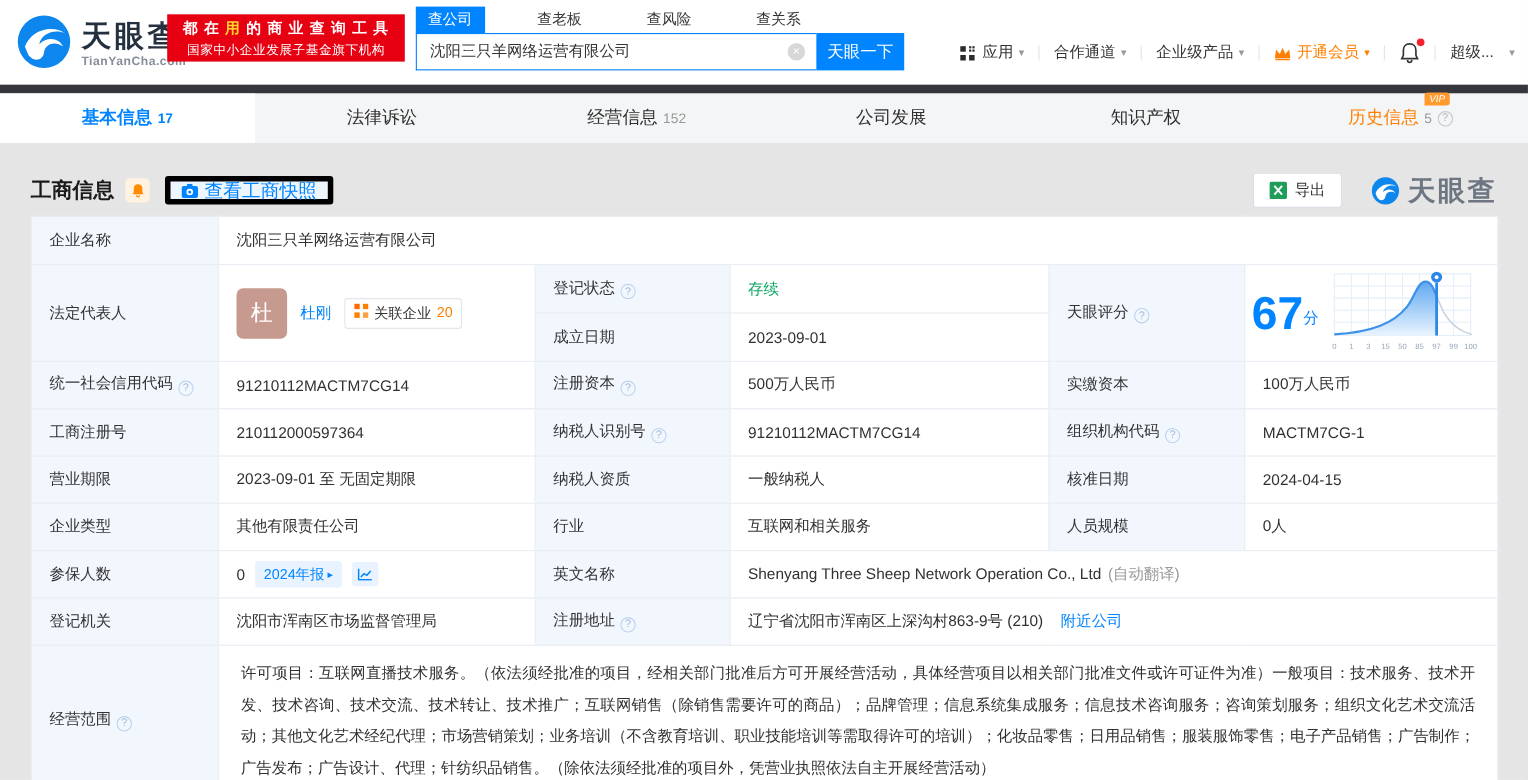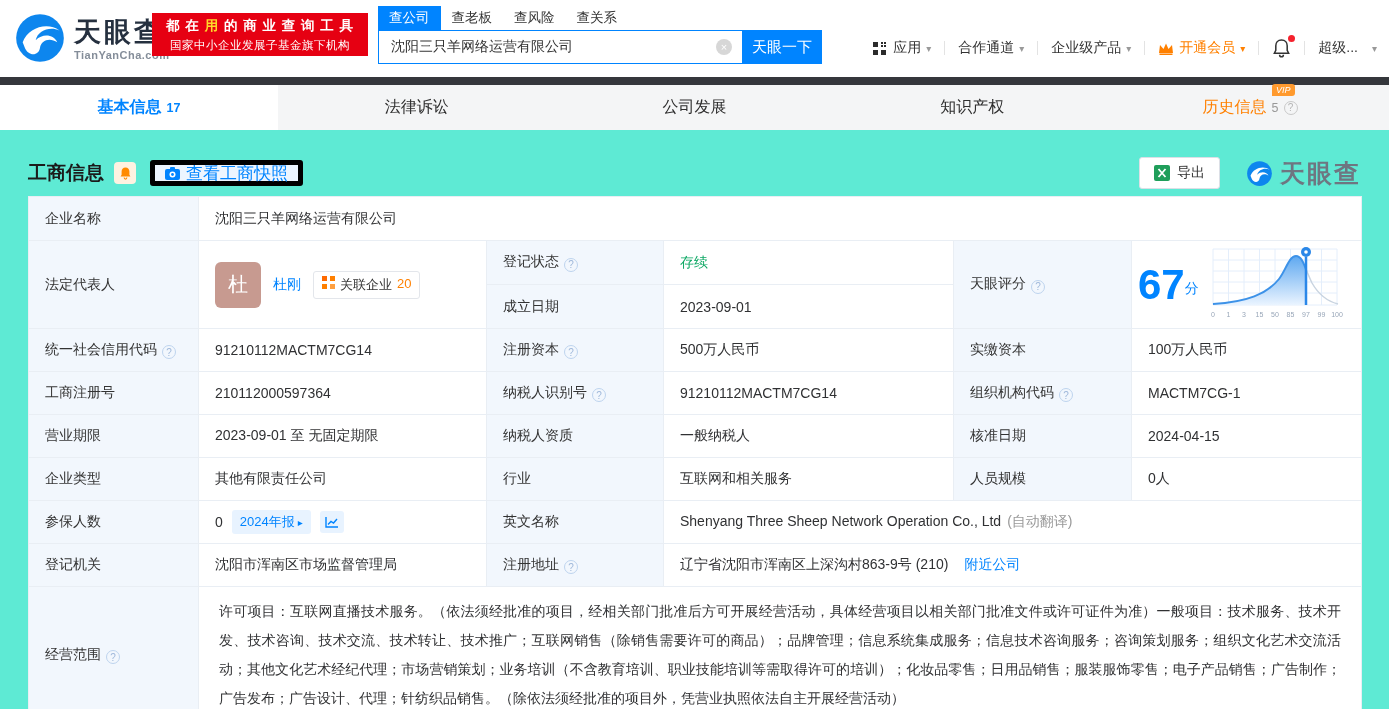--- a/index.html
+++ b/index.html
@@ -1,30 +1,30 @@
 <!DOCTYPE html>
 <html><head>
 <meta charset="utf-8">
 <style>
   * { margin:0; padding:0; box-sizing:border-box; }
   body { font-family:"Liberation Sans","DejaVu Sans",sans-serif; background:#fff; }
-  .stage { position:relative; width:1389px; height:709px; background:#5eead4; overflow:hidden; }
+  .stage { position:relative; width:1389px; height:709px; background:#e5e5e5; overflow:hidden; }
 
   
   .header { position:absolute; top:0; left:0; width:100%; height:77px; background:#fff; }
   .logo { position:absolute; left:14px; top:12px; display:flex; align-items:center; gap:8px; }
   .logo-text-cn { font-size:27px; font-weight:bold; color:#25303f; letter-spacing:3px; line-height:1; }
   .logo-text-en { font-size:11px; font-weight:bold; color:#848d99; letter-spacing:.5px; margin-top:3px; }
   .banner { position:absolute; left:152px; top:13px; width:216px; height:43px; background:#e60012; color:#fff; text-align:center; padding-top:4px; }
   .banner-l1 { font-size:13.5px; font-weight:bold; letter-spacing:1px; }
   .banner-l1 .hl { color:#ffd829; }
   .banner-l2 { font-size:11.5px; margin-top:3px; letter-spacing:.5px; }
 
   .searchbox { position:absolute; left:378px; top:6px; }
-  .search-tabs { display:flex; height:24px; }
+  .search-tabs { display:flex; height:24px;gap:37px; }
   .search-tab { padding:3px 11px; font-size:13.5px; color:#333; cursor:pointer; }
   .search-tab.active { background:#0084ff; color:#fff; }
   .search-row { display:flex; height:34px; }
   .search-input-wrap { position:relative; }
   .search-input { width:364px; height:34px; border:1px solid #0084ff; border-right:none; padding:0 32px 0 12px; font-size:14px; color:#333; outline:none; font-family:inherit; }
   .clear-ic { position:absolute; right:10px; top:9px; width:16px; height:16px; border-radius:50%; background:#d7d7d7; color:#fff; font-size:11px; display:flex; align-items:center; justify-content:center; cursor:pointer; }
   .search-btn { width:80px; height:34px; background:#0084ff; color:#fff; font-size:15px; border:none; cursor:pointer; font-family:inherit; }
 
   .topnav { position:absolute; right:12px; top:30px; height:36px; display:flex; align-items:center; }
   .nav-item { display:flex; align-items:center; font-size:14px; color:#333; cursor:pointer; white-space:nowrap; }
@@ -176,20 +176,24 @@
 
   <div class="dark-strip"></div>
 
   <div class="tabbar">
     <div class="ptab active">
       <span>基本信息</span>
         <span class="cnt">17</span>
     </div>
     <div class="ptab">
       <span>法律诉讼</span>
+    </div>
+    <div class="ptab">
+      <span>经营信息</span>
+        <span class="cnt">152</span>
     </div>
     <div class="ptab">
       <span>公司发展</span>
     </div>
     <div class="ptab">
       <span>知识产权</span>
     </div>
     <div class="ptab orange">
       <span class="ptab-label-wrap">
         <span>历史信息</span>

